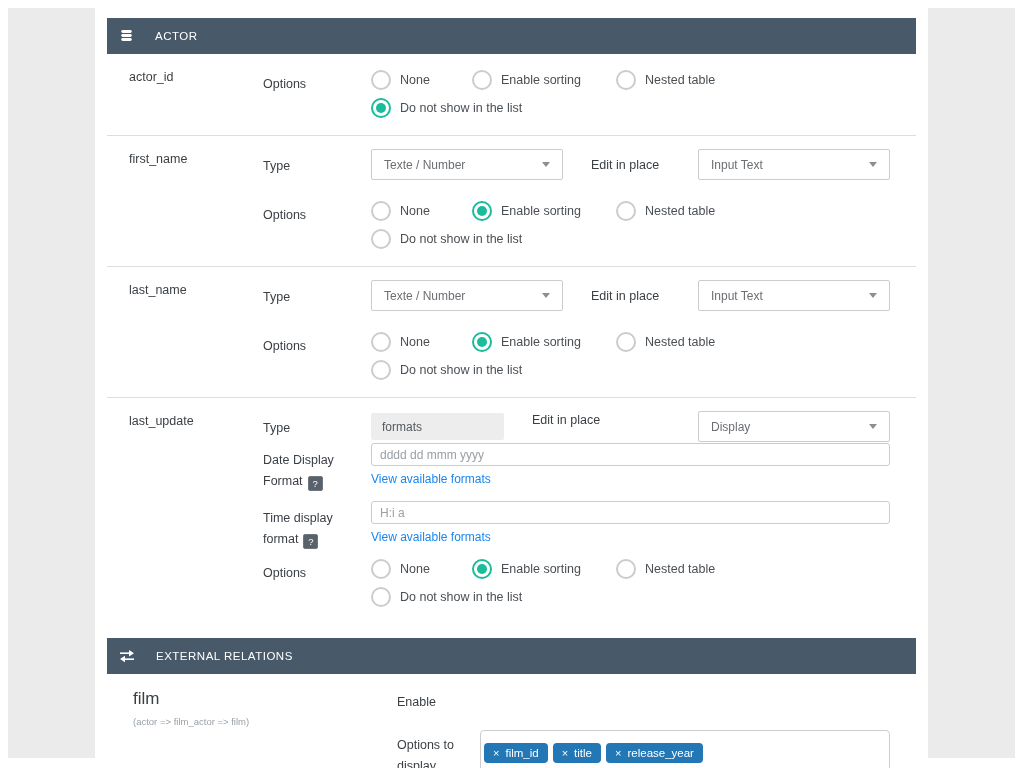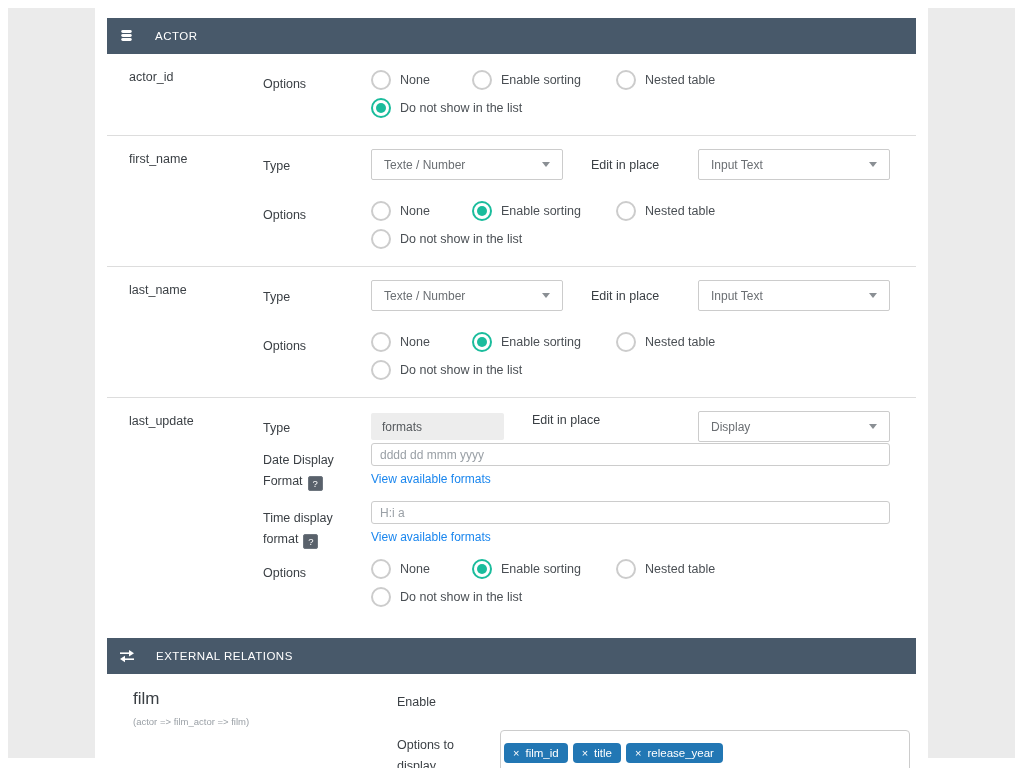--- a/index.html
+++ b/index.html
@@ -56,21 +56,21 @@
               text-decoration:none; cursor:pointer; }
   .help-badge { display:inline-flex; width:15px; height:15px; background:#59616b;
                 border:1px solid #6e767f; color:#fff; font-size:9.5px; border-radius:2px;
                 align-items:center; justify-content:center; vertical-align:-2px;
                 margin-left:5px; cursor:pointer; }
 
   .rel-row { display:grid; grid-template-columns:290px 1fr; padding:13px 0 14px; }
   .rel-name { padding-left:26px; padding-top:2px; }
   .rel-name .nm { font-size:17px; color:#3a3f44; }
   .rel-name .pth { margin-top:7px; font-size:9.5px; color:#9aa0a6; }
-  .rel-c-row { display:grid; grid-template-columns:83px 410px;gap:20px; }
+  .rel-c-row { display:grid; grid-template-columns:83px 410px; }
   .rel-c-row .c-label { padding-top:5px; }
   .tags-box { width:410px; min-height:30px; border:1px solid #ccc; border-radius:4px;
               padding:2px 3px; display:flex; gap:5px; align-items:center; }
   .tag { background:#2277b4; color:#fff; font-size:11.5px; border-radius:4px;
          padding:4px 9px; display:flex; align-items:center; gap:6px; cursor:pointer; }
   .tag-x { font-size:11px; line-height:1; }
 </style>
 </head>
 <body>
 

